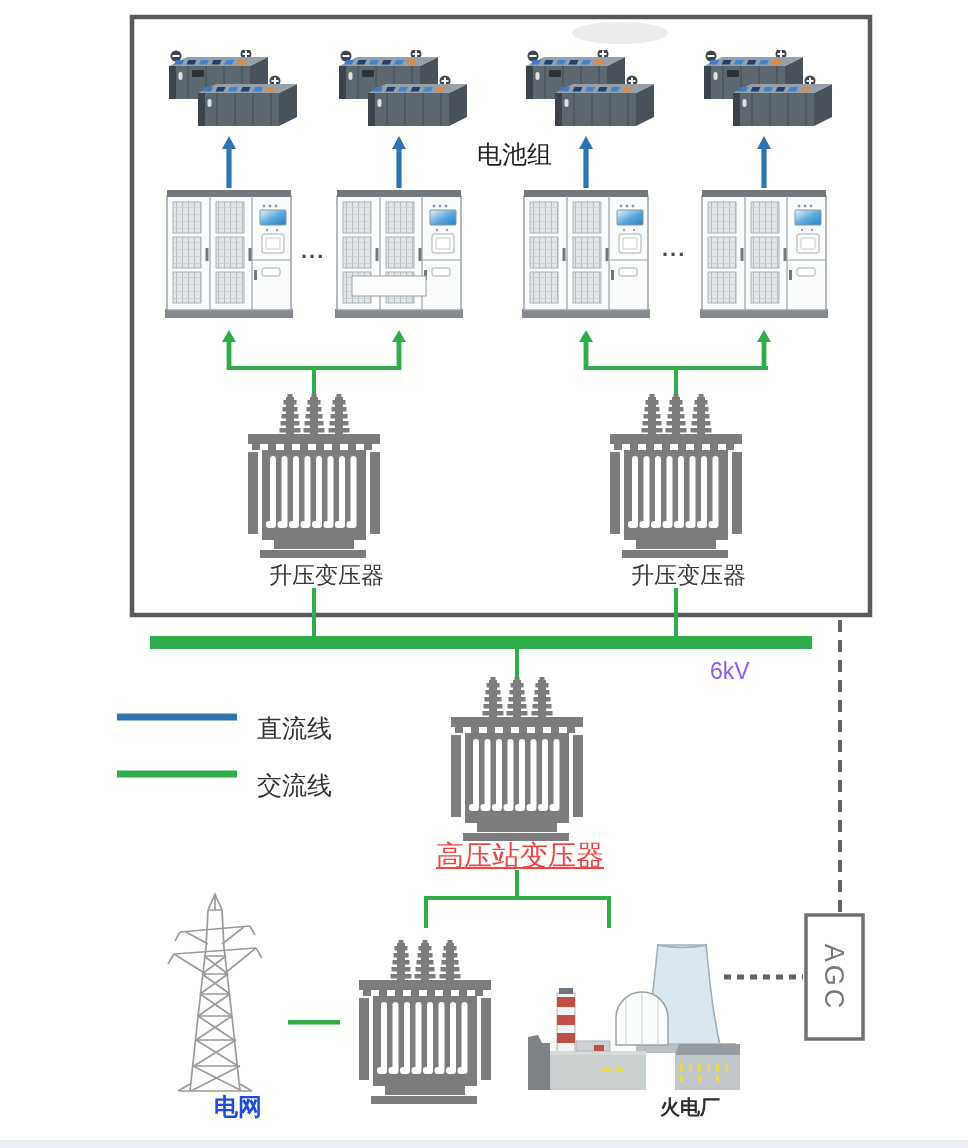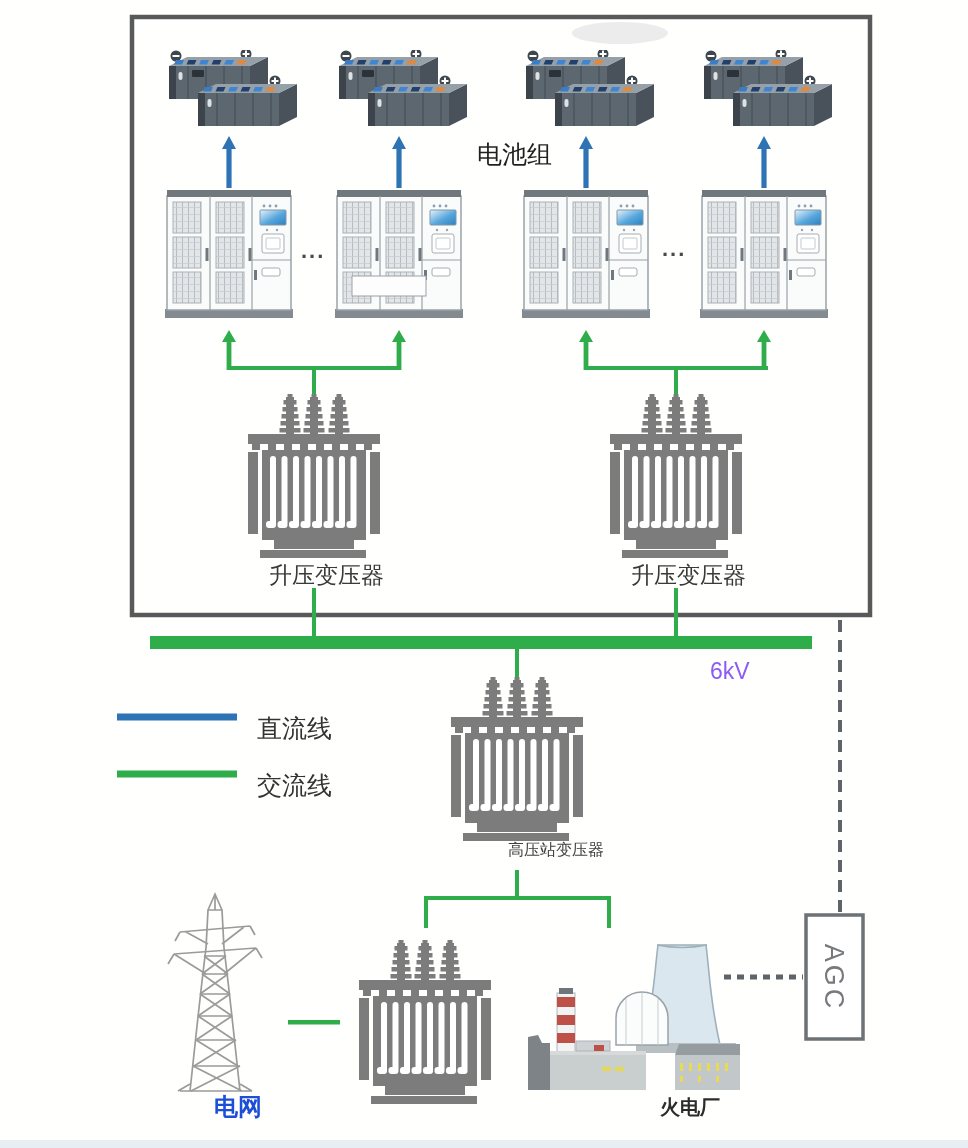--- a/index.html
+++ b/index.html
@@ -3,21 +3,21 @@
 <meta charset="utf-8">
 <style>
   html,body{margin:0;padding:0;background:#fff;}
   #canvas{position:relative;width:968px;height:1148px;background:#fffffe;overflow:hidden;
           font-family:"Liberation Sans","DejaVu Sans",sans-serif;}
   .lbl{position:absolute;color:#2e2e2e;text-align:right;white-space:nowrap;line-height:1.1;}
   .lbl-battery{left:428px;top:141px;width:124px;font-size:25px;color:#1f1f1f;}
   .lbl-xfmr1{left:244px;top:563px;width:140px;font-size:23px;color:#3a3a3a;}
   .lbl-xfmr2{left:606px;top:563px;width:140px;font-size:23px;color:#3a3a3a;}
   .lbl-6kv{left:710px;top:659px;width:80px;font-size:23px;color:#8b5cf6;text-align:left;}
-  .lbl-station{left:432px;top:841px;width:172px;font-size:16px;color:#404040;}
+  .lbl-station{left:432px;top:841px;width:172px;font-size:28px;color:#ef4444;text-decoration:underline;}
   .lbl-grid{left:170px;top:1094px;width:92px;font-size:24px;font-weight:600;color:#1d4ed8;}
   .lbl-plant{left:598px;top:1096px;width:122px;font-size:20px;font-weight:600;color:#2b2b2b;}
   .dots{position:absolute;font-size:22px;font-weight:bold;color:#4a4a4a;letter-spacing:2px;}
   .dots1{left:301px;top:238px;}
   .dots2{left:662px;top:236px;}
   .agc-wrap{position:absolute;left:805px;top:915px;width:58px;height:125px;
             display:flex;align-items:center;justify-content:center;}
   .agc-text{transform:rotate(90deg);font-size:27px;letter-spacing:3px;color:#77797c;}
   .legend{position:absolute;left:115px;top:712px;width:260px;}
   .legend-row{display:flex;align-items:flex-start;height:34px;margin-bottom:23px;}

